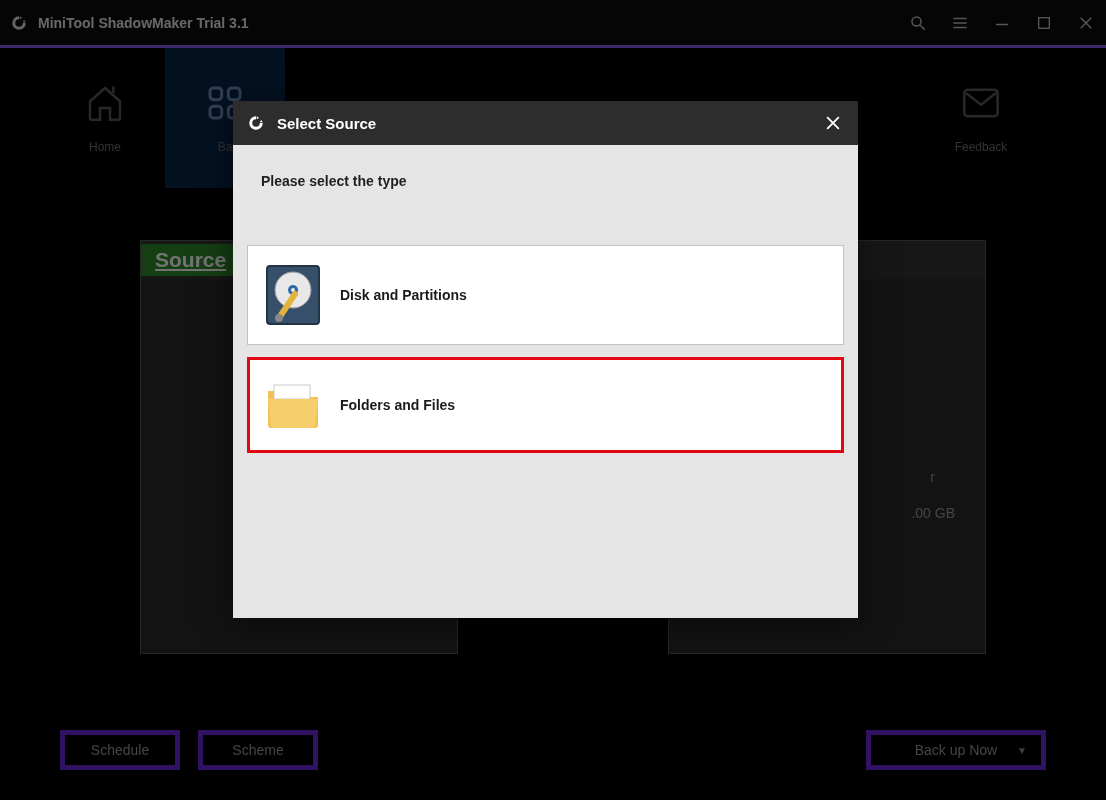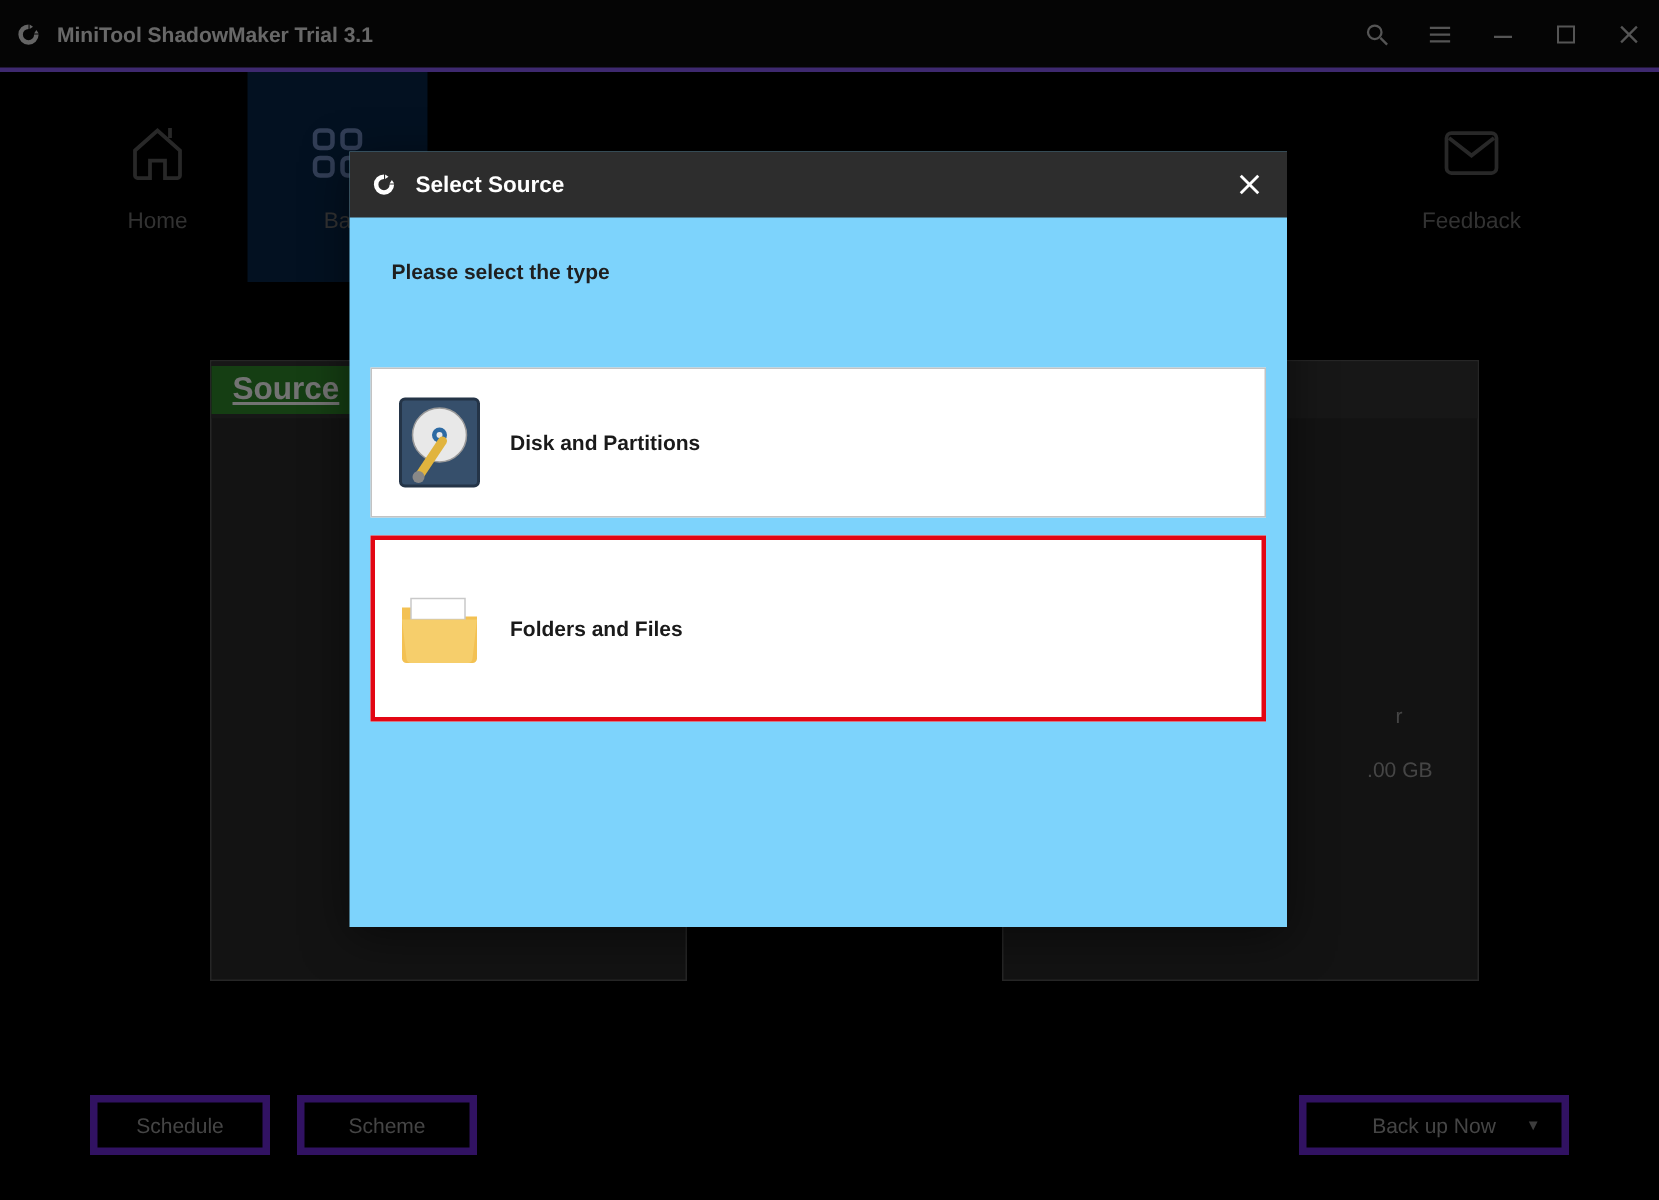--- a/index.html
+++ b/index.html
@@ -15,51 +15,51 @@
     .titlebar .app-ico { width: 22px; height: 22px; margin-right: 8px; display:flex; align-items:center; justify-content:center; }
     .titlebar .title { font-size: 14px; font-weight: 600; color: #e6e6e6; }
     .titlebar .win-controls { margin-left: auto; display: flex; gap: 18px; align-items: center; color: #bdbdbd; }
     .titlebar .win-controls .ctrl { width: 24px; height: 24px; display:flex; align-items:center; justify-content:center; cursor:pointer; }
 
     
     .navrow { height: 140px; display:flex; align-items: stretch; background:#000; }
     .navitem { width: 120px; display:flex; flex-direction:column; align-items:center; justify-content:center; gap:16px; color:#6f6f6f; position: relative; }
     .navitem.active { background:#08274b; }
     .navitem .nicon { width:42px; height:42px; display:flex; align-items:center; justify-content:center; }
-    .navitem .nlabel { font-size:15px; }
+    .navitem .nlabel { font-size:12px; }
     .navitem.right { margin-left:auto; width:160px; }
 
     
     .content { padding: 0 60px; display:flex; gap:210px; }
     .panel { width:318px; height:414px; background:#2a2a2a; border:1px solid #555; position: relative; }
     .panel .panel-head { height:38px; background:#333; display:flex; align-items:center; }
     .panel-left .badge { background:#2f8a2b; color:#fff; font-size:21px; font-weight:600; padding:4px 14px;text-decoration:underline; }
     .panel-right .p-text { color:#999; margin:20px; font-size:14px; }
     .panel-right .p-size { margin-left:20px; color:#999; font-size:14px; }
 
     .bottom-bar { position: absolute; bottom: 0; left:0; right:0; height:100px; display:flex; align-items:center; padding:0 60px; gap:18px; }
     .btn { height:40px; border:5px solid #6d28d9; color:#9a9a9a; background:transparent; display:flex; align-items:center; justify-content:center; font-size:14px; cursor:pointer; }
     .btn.small { width:120px; }
     .btn.med { width:120px; }
     .btn.wide { width:180px; position: relative; }
     .btn .caret { position:absolute; right:14px; font-size:10px; color:#888; }
 
     
     .overlay { position:absolute; top:0; left:0; right:0; bottom:0; background: rgba(0,0,0,0.55); }
-    .dialog { position:absolute; left:233px; top:101px; width:625px; height:517px; background:#7dd3fc; box-shadow:0 6px 30px rgba(0,0,0,0.5); display:flex; flex-direction:column; }
+    .dialog { position:absolute; left:233px; top:101px; width:625px; height:517px; background:#e5e5e5; box-shadow:0 6px 30px rgba(0,0,0,0.5); display:flex; flex-direction:column; }
     .dlg-head { height:44px; background:#2d2d2d; color:#fff; display:flex; align-items:center; padding:0 12px; }
     .dlg-head .app-ico { width:22px; height:22px; margin-right:10px; display:flex; align-items:center; justify-content:center; }
     .dlg-head .dlg-title { font-size:15px; font-weight:700; }
     .dlg-head .dlg-close { margin-left:auto; width:26px; height:26px; display:flex; align-items:center; justify-content:center; cursor:pointer; }
 
     .dlg-body { padding:28px 14px; }
     .dlg-prompt { font-size:14px; font-weight:700; color:#1f1f1f; margin-left:14px; margin-bottom:56px; }
 
     .option { background:#fff; border:1px solid #c3c3c3; height:100px; display:flex; align-items:center; padding:16px; margin-bottom:12px; cursor:pointer; }
-    .option.highlight { border:3px solid #e30613; height:124px; padding:14px; }
+    .option.highlight { border:3px solid #e30613; height:96px; padding:14px; }
     .option .opt-ico { width:58px; height:60px; display:flex; align-items:center; justify-content:center; margin-right:18px; }
     .option .opt-label { font-size:14px; font-weight:700; color:#1a1a1a; }
   </style>
 </head>
 <body>
 
 <div class="titlebar">
   <span class="app-ico">
     <svg width="18" height="18" viewBox="0 0 24 24">
         <path fill="#e0e0e0" d="M12 3a9 9 0 1 0 9 9h-4a5 5 0 1 1-5-5V3z"></path>

